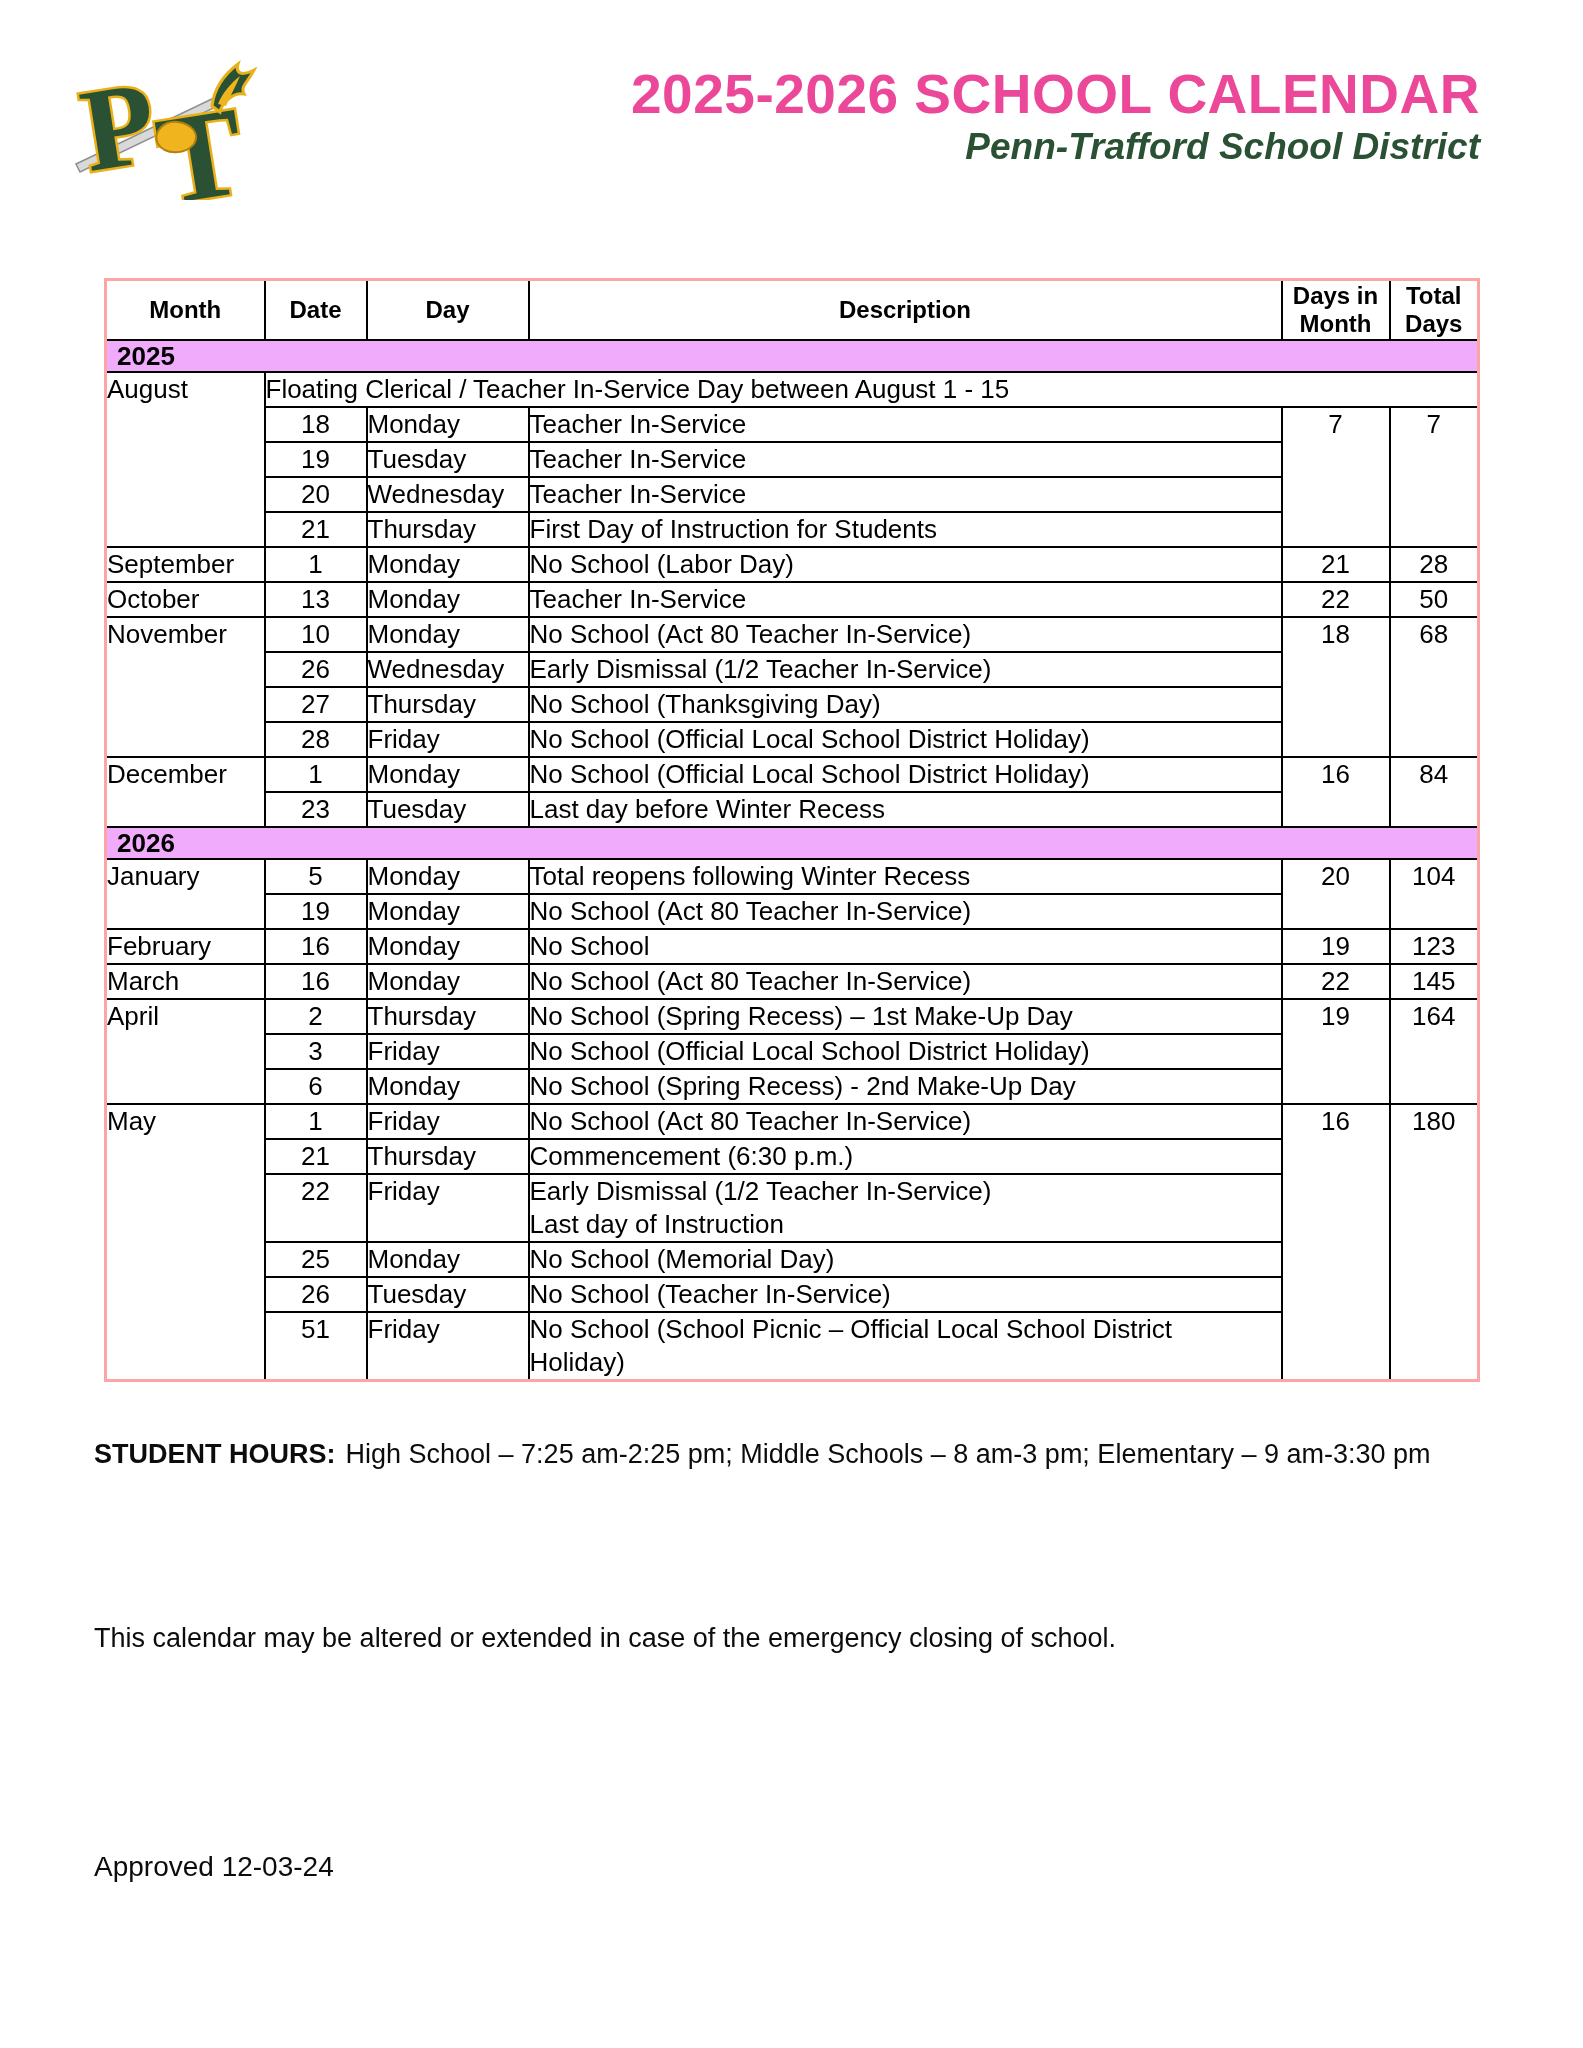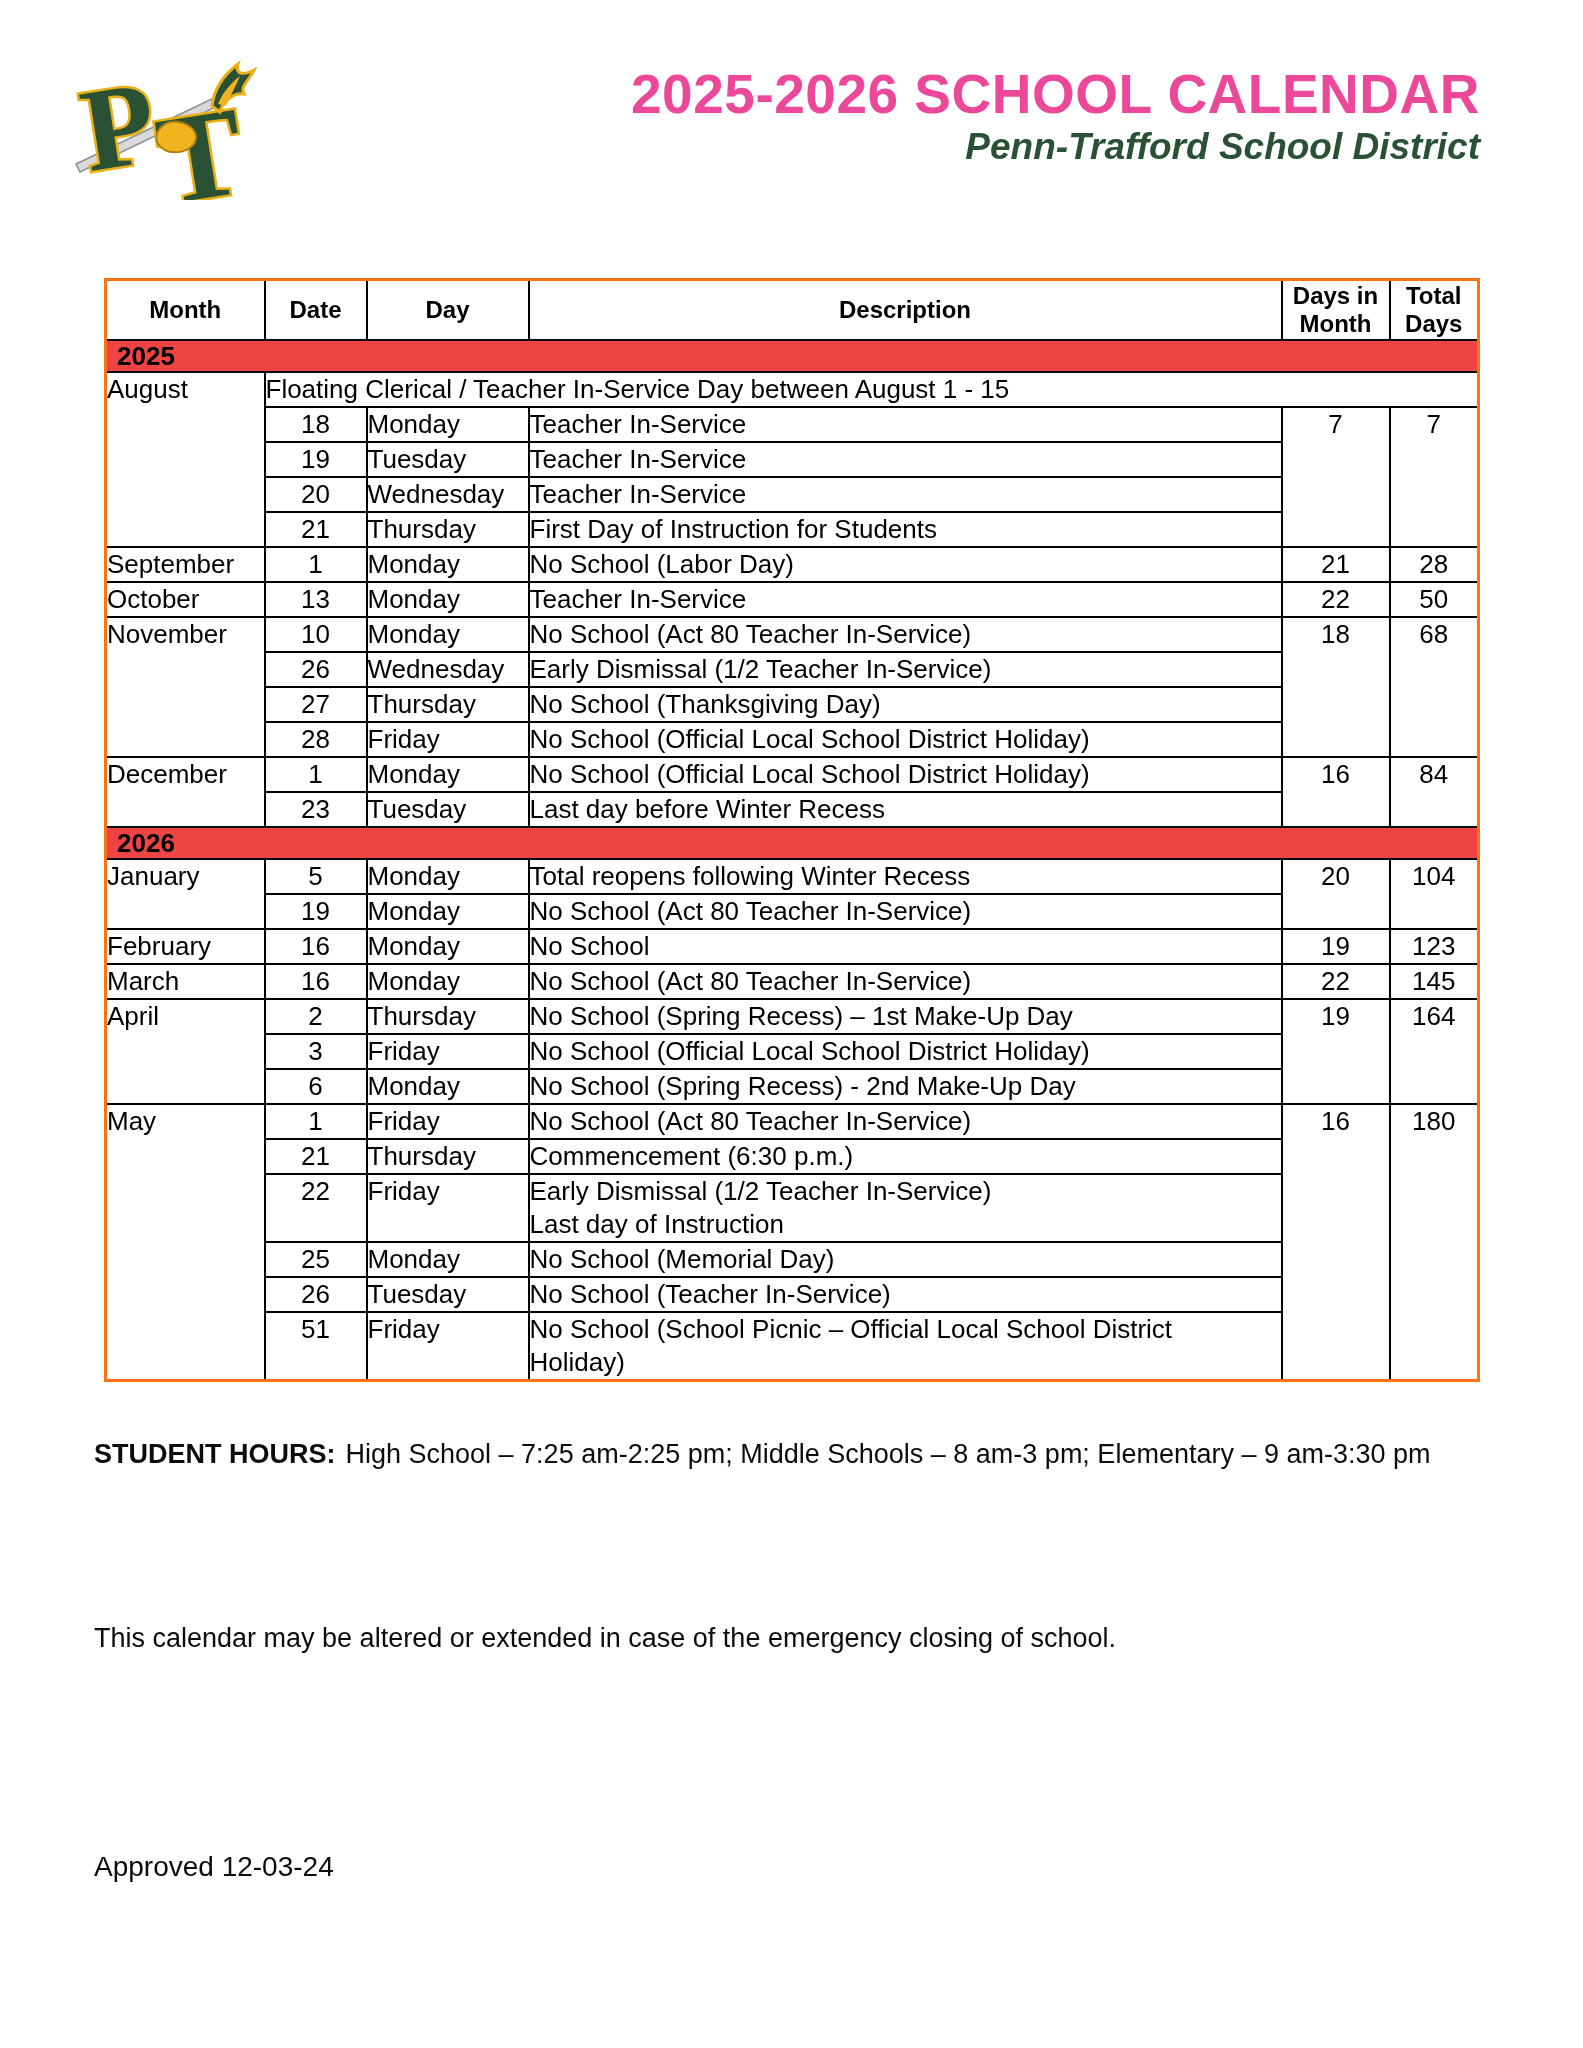--- a/index.html
+++ b/index.html
@@ -39,21 +39,21 @@
     color:#2a5134;
     white-space:nowrap;
   }
   
   table.cal{
     position:absolute;
     left:104px; top:278px;
     width:1373px;
     table-layout:fixed;
     border-collapse:collapse;
-    border:3px solid #f97316;
+    border:3px solid #fca5a5;
     padding-left:45px;
   }
   col.c-month{width:159px;}
   col.c-date{width:102px;}
   col.c-day{width:162px;}
   col.c-desc{width:753px;}
   col.c-dim{width:108px;}
   col.c-tot{width:89px;}
   table.cal th{
     border:2px solid #000;
@@ -68,21 +68,21 @@
   table.cal td{
     border:2px solid #000;
     font-size:26px;
     height:33px;
     line-height:33px;
     vertical-align:top;
     padding:0;
     overflow:hidden;
   }
   tr.year td{
-    background:#ef4444;
+    background:#f0abfc;
     font-weight:bold;
     height:30px;
     line-height:30px;
     padding-left:10px;
     text-align:left;
   }
   td.month{text-align:left;padding-left:8px;}
   td.date{text-align:center;}
   td.day{text-align:left;padding-left:10px;}
   td.desc{text-align:left;padding-left:12px;white-space:pre-line;}

